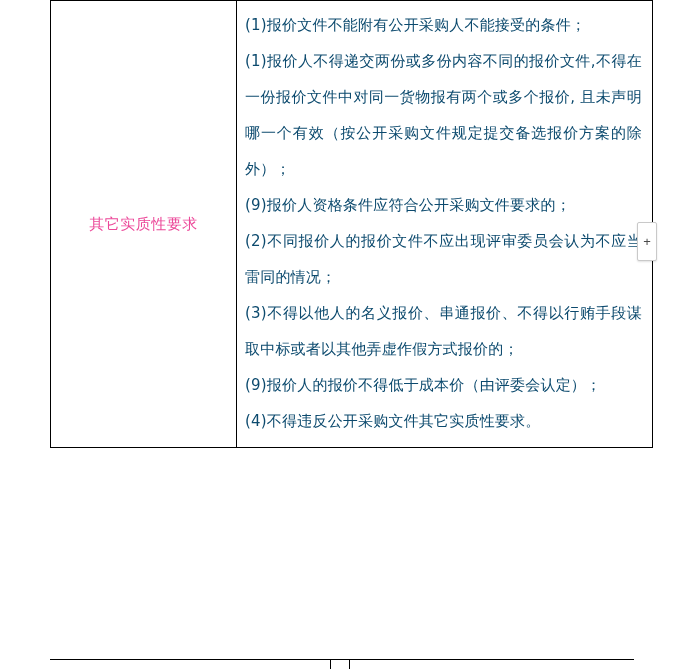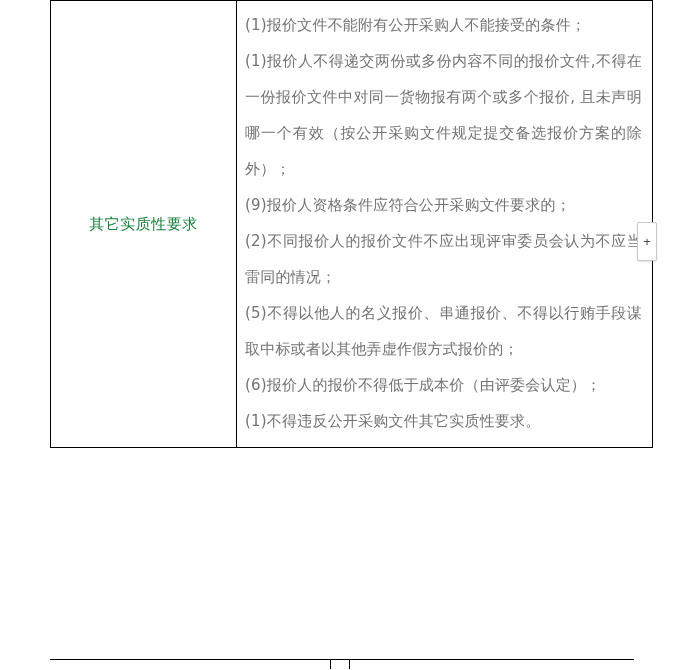--- a/index.html
+++ b/index.html
@@ -29,32 +29,32 @@
   }
   .doc-table td {
     border: 1px solid #000000;
     vertical-align: middle;
     padding: 0;
   }
   .cell-label {
     width: 185px;
     text-align: center;
     font-size: 15px;
-    color: #15803d;
+    color: #ec4899;
     letter-spacing: 0.5px;
   }
   .cell-content {
     width: 397px;
     padding: 6px 10px 8px 8px !important;
     vertical-align: top;
   }
   .para {
     font-size: 15px;
     line-height: 36px;
-    color: #737373;
+    color: #0c4a6e;
     text-align: justify;
     text-justify: inter-ideograph;
     margin: 0;
     letter-spacing: 0.2px;
   }
   
   .plus-handle {
     position: absolute;
     left: 637px;
     top: 222px;
@@ -99,23 +99,23 @@
 
   <table class="doc-table">
     <tbody>
         <tr>
       <td class="cell-label">其它实质性要求</td>
       <td class="cell-content">
         <p class="para">(1)报价文件不能附有公开采购人不能接受的条件；</p>
         <p class="para">(1)报价人不得递交两份或多份内容不同的报价文件,不得在一份报价文件中对同一货物报有两个或多个报价, 且未声明哪一个有效（按公开采购文件规定提交备选报价方案的除外）；</p>
         <p class="para">(9)报价人资格条件应符合公开采购文件要求的；</p>
         <p class="para">(2)不同报价人的报价文件不应出现评审委员会认为不应当雷同的情况；</p>
-        <p class="para">(5)不得以他人的名义报价、串通报价、不得以行贿手段谋取中标或者以其他弄虚作假方式报价的；</p>
-        <p class="para">(6)报价人的报价不得低于成本价（由评委会认定）；</p>
-        <p class="para">(1)不得违反公开采购文件其它实质性要求。</p>
+        <p class="para">(3)不得以他人的名义报价、串通报价、不得以行贿手段谋取中标或者以其他弄虚作假方式报价的；</p>
+        <p class="para">(9)报价人的报价不得低于成本价（由评委会认定）；</p>
+        <p class="para">(4)不得违反公开采购文件其它实质性要求。</p>
       </td>
     </tr>
   </tbody>
     </table>
 
   <div class="plus-handle">+</div>
 
   <div class="bottom-edge"></div>
   <div class="bottom-tick"></div>
 

